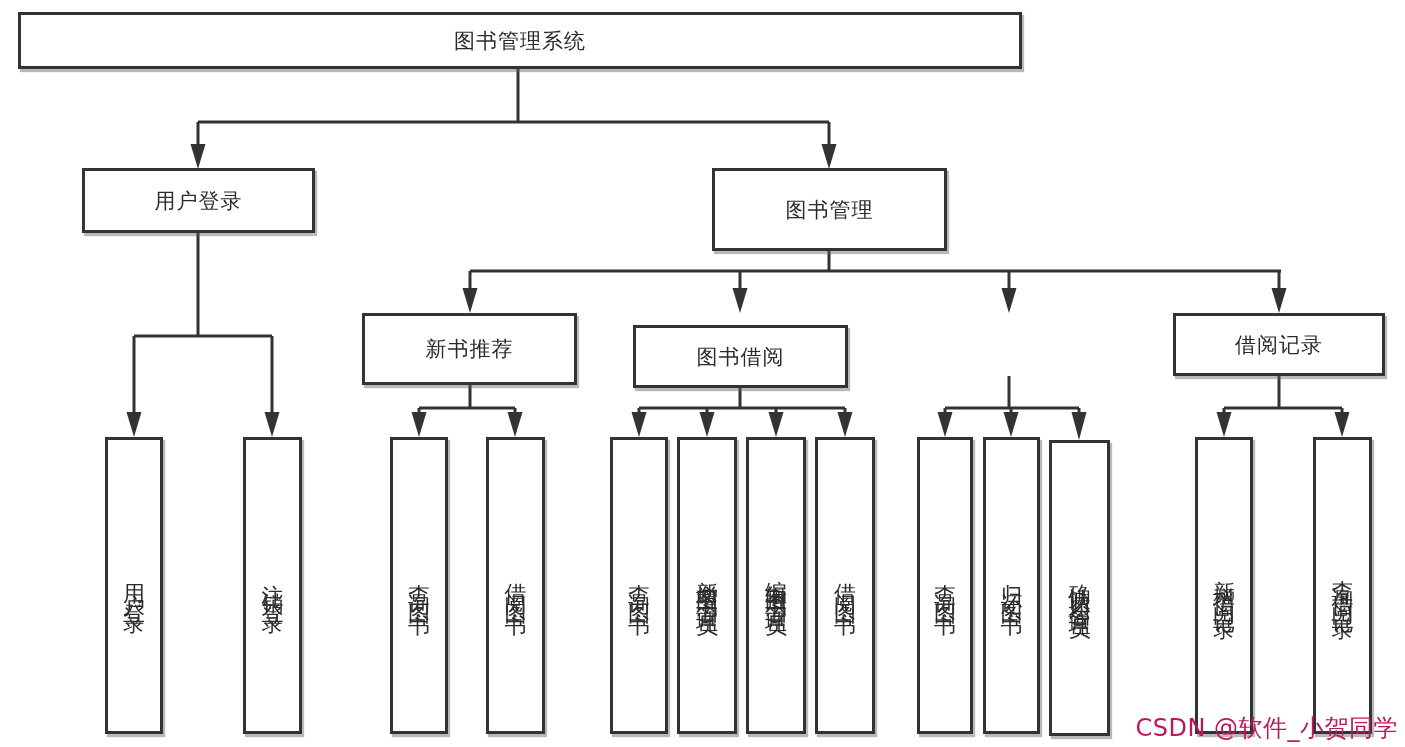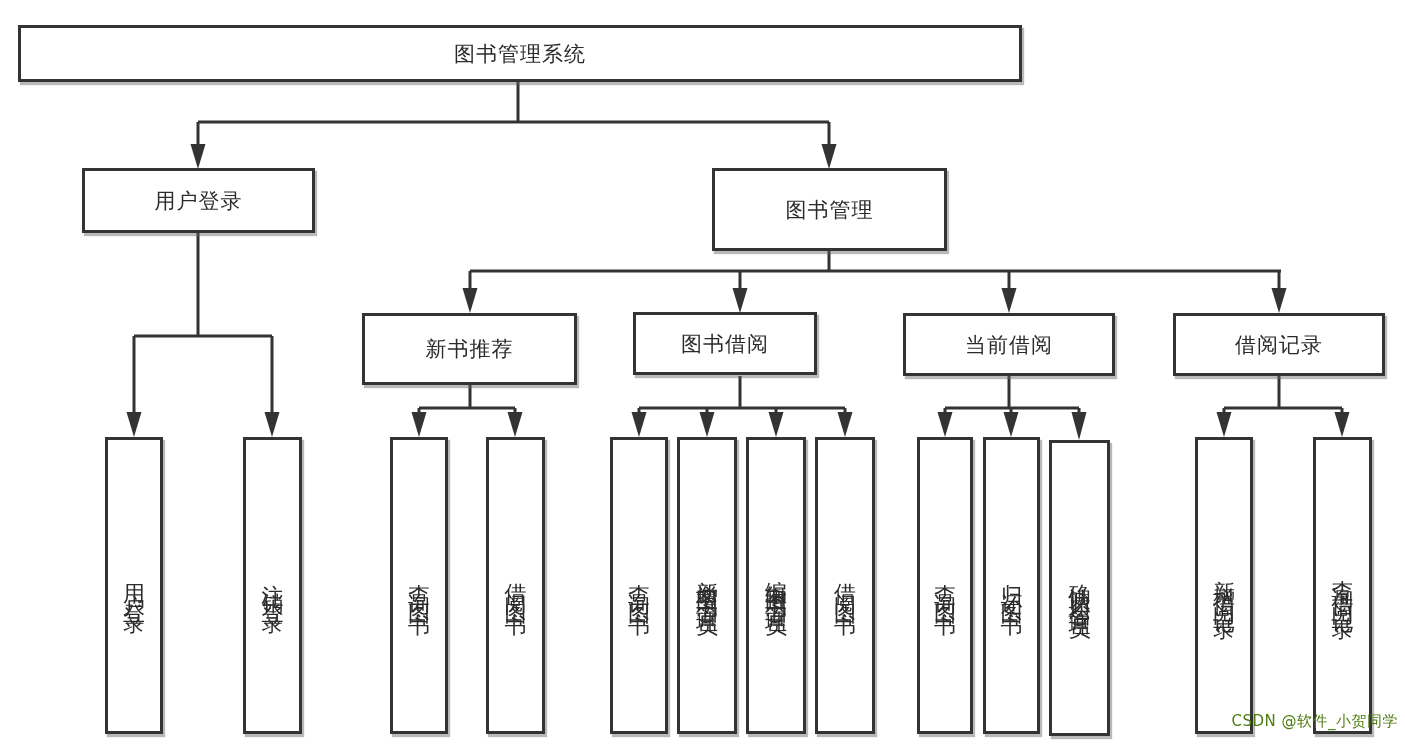--- a/index.html
+++ b/index.html
@@ -18,47 +18,47 @@
     font-size:21px;color:#2b2b2b;letter-spacing:1px;white-space:nowrap;
   }
   .v-label{
     writing-mode:vertical-rl;text-orientation:mixed;
     font-size:22px;color:#2b2b2b;line-height:1;white-space:nowrap;
   }
   .ls4{letter-spacing:10px;}
   .ls6{letter-spacing:8px;}
   .ls9{letter-spacing:5px;}
   
-  #b-root{left:18px;top:25px;width:1004px;height:57px;}
+  #b-root{left:18px;top:12px;width:1004px;height:57px;}
   
   #b-user-login{left:82px;top:168px;width:233px;height:65px;}
   #b-book-mgmt{left:712px;top:168px;width:235px;height:83px;}
   
   #b-new-book{left:362px;top:313px;width:215px;height:72px;}
-  #b-borrowing{left:633px;top:312px;width:184px;height:63px;}
+  #b-borrowing{left:633px;top:325px;width:215px;height:63px;}
   #b-current{left:903px;top:313px;width:212px;height:63px;}
   #b-records{left:1173px;top:313px;width:212px;height:63px;}
   
   .leaf{top:437px;height:297px;}
   #l-user-login{left:105px;width:58px;}
   #l-logout{left:243px;width:59px;}
   #l-search1{left:390px;width:58px;}
   #l-borrow1{left:486px;width:59px;}
   #l-search2{left:610px;width:58px;}
   #l-addbook{left:677px;width:60px;}
   #l-editbook{left:746px;width:60px;}
   #l-borrow2{left:815px;width:60px;}
   #l-search3{left:917px;width:56px;}
   #l-return{left:983px;width:57px;}
   #l-confirm{left:1049px;width:61px;top:440px;height:296px;}
   #l-addrec{left:1195px;width:58px;}
   #l-searchrec{left:1313px;width:59px;}
   #watermark{
     position:absolute;right:7px;top:712px;
-    font-size:15px;color:#4d7c0f;letter-spacing:0.5px;white-space:nowrap;
+    font-size:24px;color:#be185d;letter-spacing:0.5px;white-space:nowrap;
   }
 </style>
 </head>
 <body>
 
 <div id="canvas">
 
   <svg id="connectors" viewBox="0 0 1405 747" xmlns="http://www.w3.org/2000/svg">
     <path fill="none" stroke="#333333" stroke-width="3" d="
       M518,69 V122 M198,122 H829 M198,122 V162 M829,122 V162
@@ -101,23 +101,20 @@
   <div class="box" id="b-book-mgmt">
     <span class="h-label">图书管理</span>
   </div>
 
   <div class="box" id="b-new-book">
     <span class="h-label">新书推荐</span>
   </div>
   <div class="box" id="b-borrowing">
     <span class="h-label">图书借阅</span>
   </div>
-  <div class="box" id="b-current">
-    <span class="h-label">当前借阅</span>
-  </div>
   <div class="box" id="b-records">
     <span class="h-label">借阅记录</span>
   </div>
 
   <div class="box leaf" id="l-user-login">
     <span class="v-label ls4">用户登录</span>
   </div>
   <div class="box leaf" id="l-logout">
     <span class="v-label ls4">注销登录</span>
   </div>

